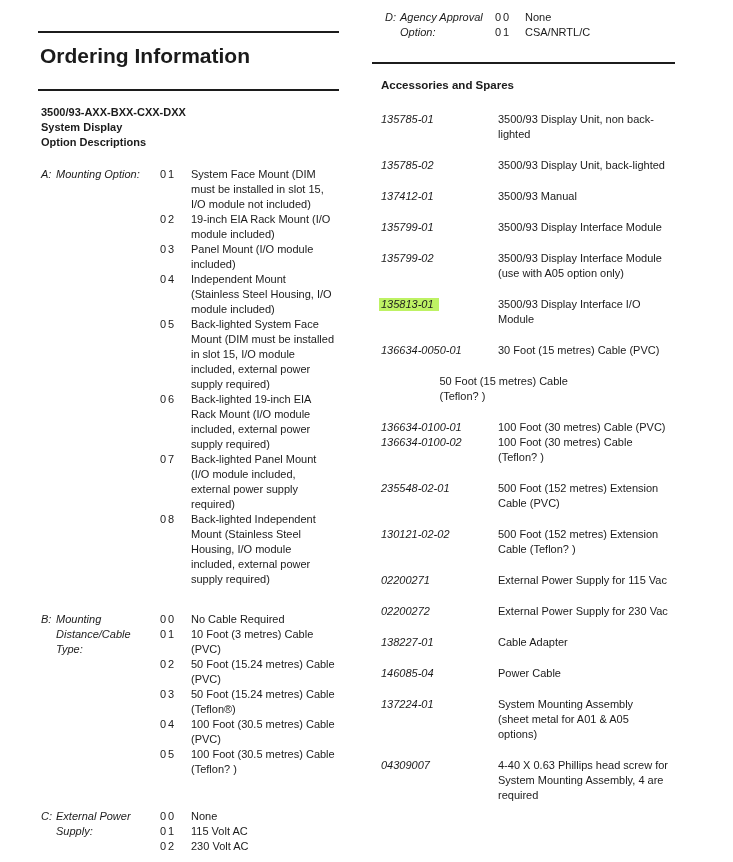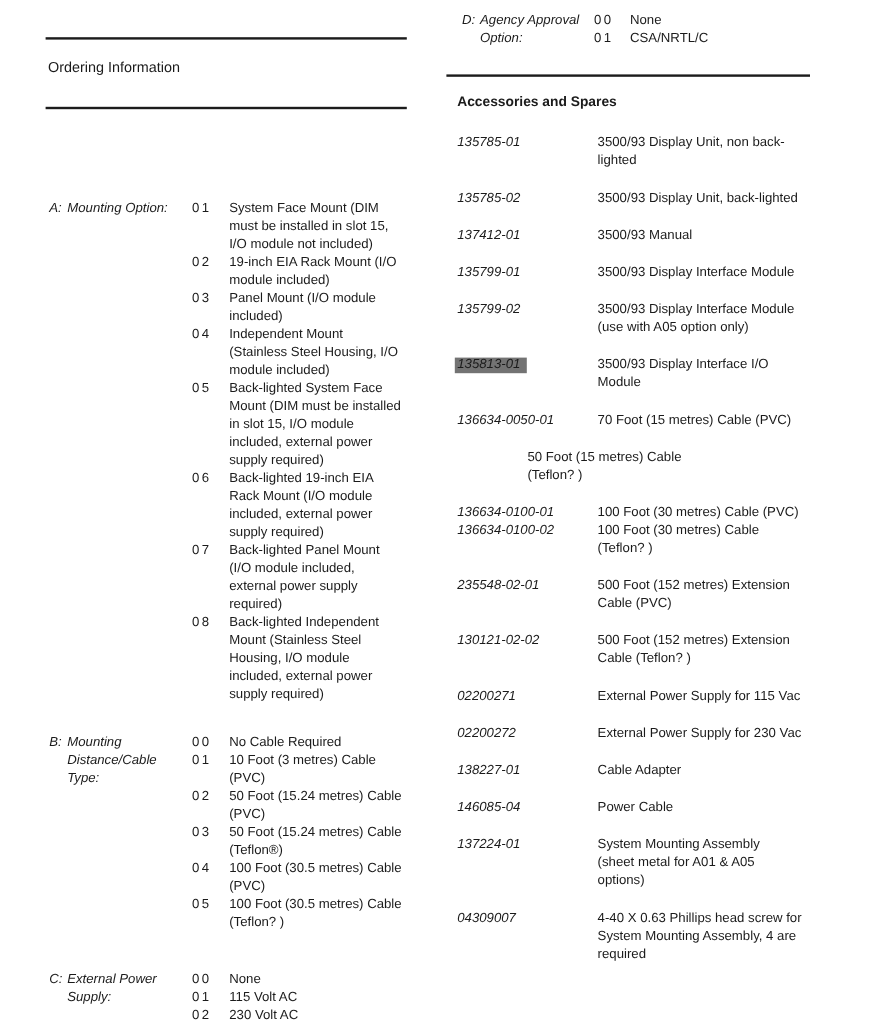--- a/index.html
+++ b/index.html
@@ -3,21 +3,21 @@
 <meta charset="utf-8">
 <style>
   html,body{margin:0;padding:0;}
   body{
     width:733px;height:862px;background:#ffffff;overflow:hidden;position:relative;
     font-family:"Liberation Sans", sans-serif;color:#1b1b1b;
     -webkit-font-smoothing:antialiased;
   }
   .page{position:absolute;inset:0;background:#ffffff;}
   .rule{position:absolute;height:2px;background:#1c1c1c;}
-  .doc-title{position:absolute;left:40px;top:45px;font-size:12px;line-height:22px;font-weight:400;}
+  .doc-title{position:absolute;left:40px;top:45px;font-size:21px;line-height:22px;font-weight:700;}
   .model-block{position:absolute;left:41px;top:105px;font-size:11px;line-height:15px;font-weight:bold;white-space:pre-line;}
   .acc-heading{position:absolute;left:381px;top:79px;font-size:11.5px;font-weight:bold;}
 
   .section{position:absolute;display:flex;font-size:11px;line-height:15px;}
   .section-label{display:flex;font-style:italic;flex-shrink:0;}
   .section-label .lp{width:15px;flex-shrink:0;}
   .section-label .lt{white-space:pre-line;}
   .sec-left{left:41px;width:322px;}
   .sec-left .section-label{width:119px;}
   .section-items{display:flex;flex-direction:column;}
@@ -38,20 +38,23 @@
 </style>
 </head>
 <body>
 
 <div class="page">
 
   <div class="rule" style="left:38px;top:31px;width:301px;"></div>
   <div class="doc-title">Ordering Information</div>
   <div class="rule" style="left:38px;top:89px;width:301px;"></div>
 
+  <div class="model-block">3500/93-AXX-BXX-CXX-DXX
+System Display
+Option Descriptions</div>
 
   <div class="section sec-left" style="top:167px;">
       <div class="section-label">
         <span class="lp">A:</span>
         <span class="lt">Mounting Option:</span>
       </div>
       <div class="section-items">
         <div class="opt-row">
           <span class="opt-code">01</span>
           <span class="opt-desc">System Face Mount (DIM
@@ -205,27 +208,27 @@
       <div class="acc-item">
         <div class="acc-part">135799-01</div>
         <div class="acc-desc">3500/93 Display Interface Module</div>
       </div>
       <div class="acc-item">
         <div class="acc-part">135799-02</div>
         <div class="acc-desc">3500/93 Display Interface Module
 (use with A05 option only)</div>
       </div>
       <div class="acc-item">
-        <div class="acc-part"><span class="hl" style="background: #737373;">135813-01</span></div>
+        <div class="acc-part"><span class="hl" style="background: #bef264;">135813-01</span></div>
         <div class="acc-desc">3500/93 Display Interface I/O
 Module</div>
       </div>
       <div class="acc-item">
         <div class="acc-part">136634-0050-01</div>
-        <div class="acc-desc">70 Foot (15 metres) Cable (PVC)</div>
+        <div class="acc-desc">30 Foot (15 metres) Cable (PVC)</div>
       </div>
       <div class="acc-item">
         <div class="acc-desc">50 Foot (15 metres) Cable
 (Teflon? )</div>
       </div>
       <div class="acc-item grouped">
         <div class="acc-part">136634-0100-01</div>
         <div class="acc-desc">100 Foot (30 metres) Cable (PVC)</div>
       </div>
       <div class="acc-item">

